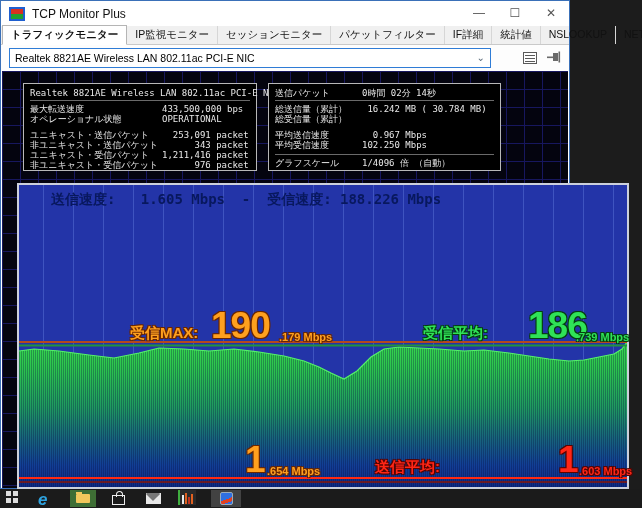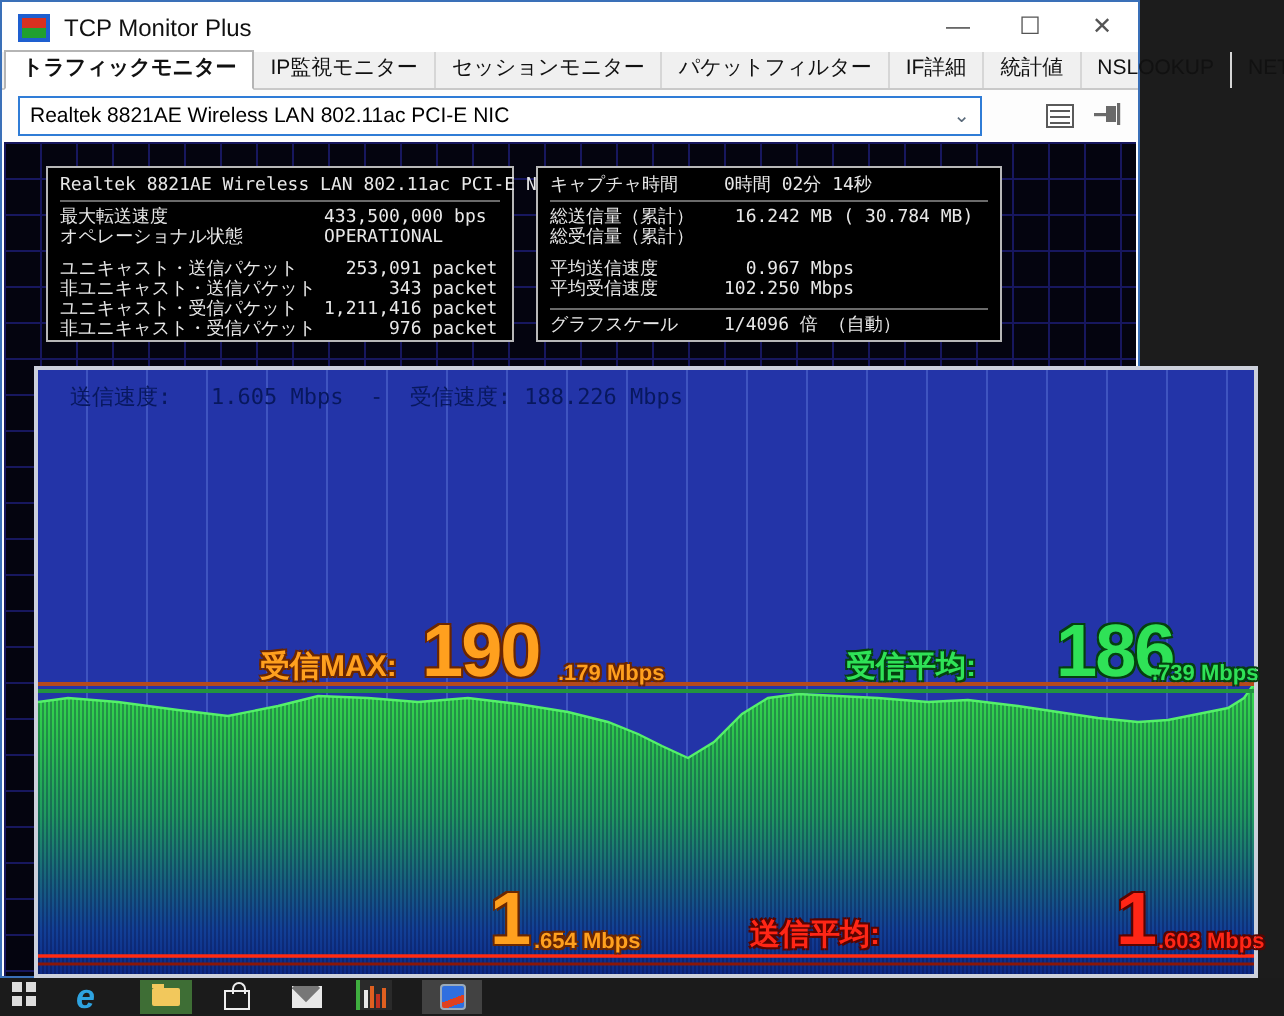--- a/index.html
+++ b/index.html
@@ -46,22 +46,22 @@
   .panel-right .prow .val { width:132px; }
   .pdiv { border-bottom:1px solid #6a6a6a; height:3px; margin-bottom:3px; }
   .pgap { height:6px; }
 
   
   .graph { position:absolute; left:15px; top:112px; width:612px; height:306px;
     border:2px solid #ccd0dc; background-color:#2334a8;
     background-image:repeating-linear-gradient(90deg, transparent 0 29px, #3f54c0 29px 30px);
     background-position:-5px 0; }
   .graph svg { position:absolute; left:0; top:0; }
-  .graph-header { position:absolute; left:16px; top:6px; font-family:"DejaVu Sans Mono",monospace;
-    font-weight:normal; font-size:11px; color:#08185e; white-space:pre; }
+  .graph-header { position:absolute; left:32px; top:6px; font-family:"DejaVu Sans Mono",monospace;
+    font-weight:bold; font-size:14px; color:#08185e; white-space:pre; }
 
   .ov { position:absolute; left:0; width:100%; height:42px; }
   .ov span { position:absolute; bottom:0; white-space:pre; font-weight:bold;padding-left:29px; }
   .ov .lbl  { font-size:15px; }
   .ov .big  { font-size:37px; letter-spacing:-1px; line-height:34px; }
   .ov .frac { font-size:11px; }
   .ov-recv { top:116px; }
   .ov-send { top:250px; }
   .o-orange { color:#ffa01e; text-shadow:-1px -1px 0 #6b2600,1px -1px 0 #6b2600,-1px 1px 0 #6b2600,1px 1px 0 #6b2600; }
   .o-green  { color:#2fe257; text-shadow:-1px -1px 0 #05400f,1px -1px 0 #05400f,-1px 1px 0 #05400f,1px 1px 0 #05400f;margin-left:48px; }
@@ -143,21 +143,21 @@
       <div class="prow"><span>最大転送速度</span><span class="val">433,500,000 bps</span></div>
       <div class="prow"><span>オペレーショナル状態</span><span class="val">OPERATIONAL</span></div>
       <div class="pgap"></div>
       <div class="prow"><span>ユニキャスト・送信パケット</span><span class="val">  253,091 packet</span></div>
       <div class="prow"><span>非ユニキャスト・送信パケット</span><span class="val">      343 packet</span></div>
       <div class="prow"><span>ユニキャスト・受信パケット</span><span class="val">1,211,416 packet</span></div>
       <div class="prow"><span>非ユニキャスト・受信パケット</span><span class="val">      976 packet</span></div>
     </div>
 
     <div class="panel panel-right">
-      <div class="prow"><span>キャプチャ時間</span><span class="val">0時間 02分 14秒</span></div>
+      <div class="prow"><span>送信パケット</span><span class="val">0時間 02分 14秒</span></div>
       <div class="pdiv"></div>
       <div class="prow"><span>総送信量（累計）</span><span class="val"> 16.242 MB ( 30.784 MB)</span></div>
       <div class="prow"><span>総受信量（累計）</span></div>
       <div class="pgap"></div>
       <div class="prow"><span>平均送信速度</span><span class="val">  0.967 Mbps</span></div>
       <div class="prow"><span>平均受信速度</span><span class="val">102.250 Mbps</span></div>
       <div class="pdiv" style="margin-top:2px;"></div>
       <div class="prow"><span>グラフスケール</span><span class="val">1/4096 倍 （自動）</span></div>
     </div>
 

